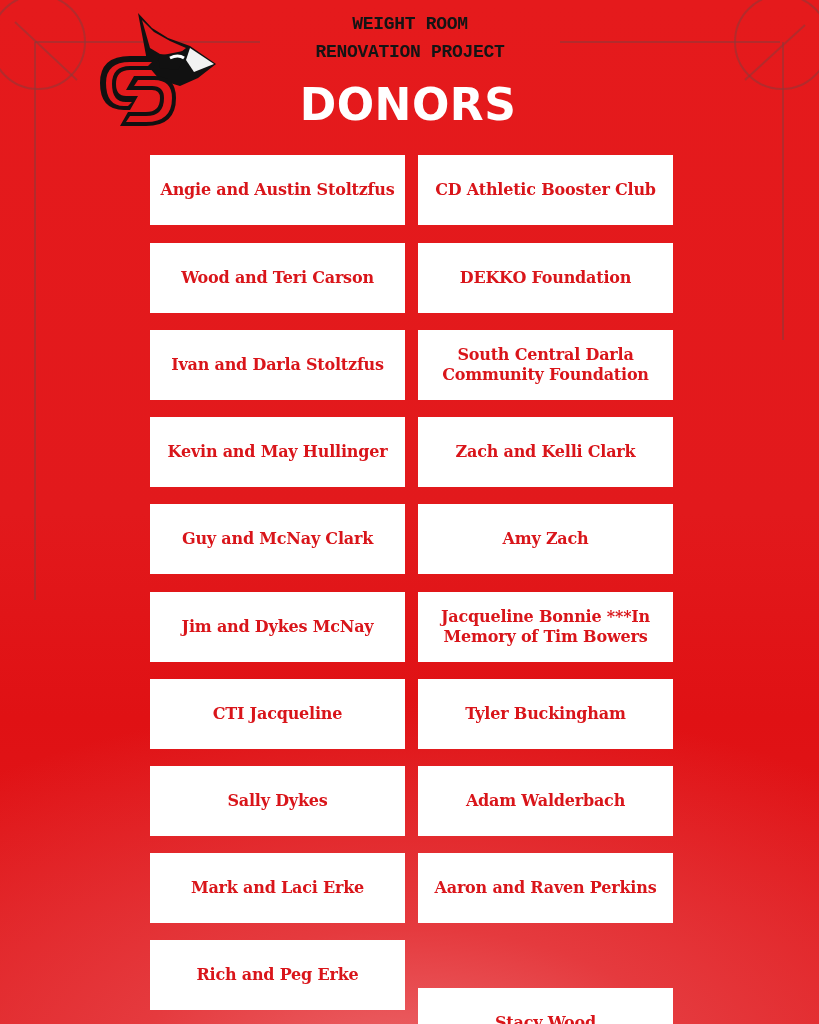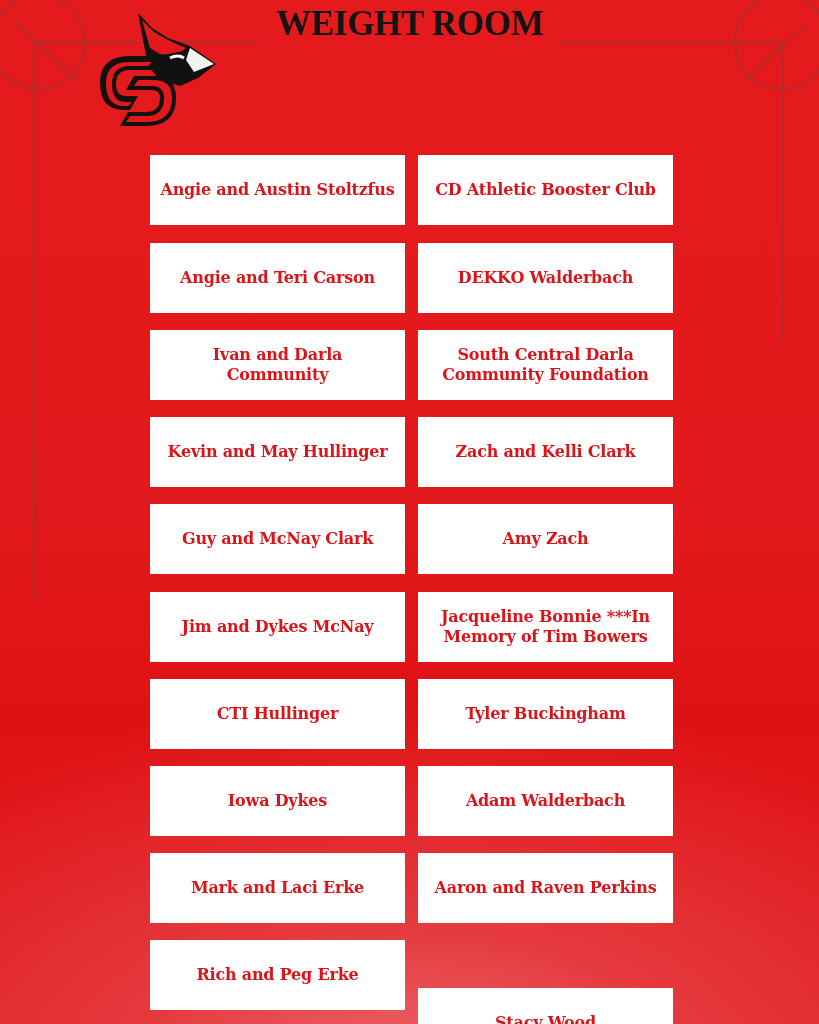--- a/index.html
+++ b/index.html
@@ -4,21 +4,21 @@
 <style>
   html, body { margin:0; padding:0; }
   body { width:819px; height:1024px; overflow:hidden; position:relative;
     font-family:"DejaVu Serif", serif; }
   .bg { position:absolute; inset:0;
     background: radial-gradient(ellipse 700px 380px at 50% 1080px, #ec6a6e 0%, #e53a3e 40%, rgba(226,20,24,0) 100%),
                 linear-gradient(180deg, #e51a1c 0%, #e2191c 50%, #e01114 70%, #e0191c 100%); }
   .deco { position:absolute; inset:0; pointer-events:none; }
   .header { position:absolute; left:0; top:0; width:819px; height:150px; }
   .title1 { position:absolute; left:245px; width:330px; text-align:center; top:10px;
-    font-family:Liberation Serif, serif; font-weight:bold; font-size:35px; line-height:28px;
+    font-family:Liberation Mono, monospace; font-weight:bold; font-size:18px; line-height:28px;
     color:#141414; letter-spacing:-0.3px; }
   .title2 { position:absolute; left:228px; width:360px; text-align:center; top:80px;
     font-family:"DejaVu Sans", sans-serif; font-weight:bold; font-size:44px; line-height:50px;
     color:#ffffff; letter-spacing:0.5px; }
   .logo { position:absolute; left:90px; top:8px; width:130px; height:130px; }
   .box { position:absolute; background:#ffffff; width:255px; height:70px;
     display:flex; align-items:center; justify-content:center; text-align:center; box-sizing:border-box; padding:0 10px; }
   .box span { font-family:"DejaVu Serif", serif; font-weight:bold; color:#d9151a; font-size:16px; line-height:20px; letter-spacing:-0.2px; }
 </style>
 </head>
@@ -48,40 +48,42 @@
     <path d="M100 40 L124 56 L104 64 L96 52 Z" fill="#f2f2f2"></path>
     <path d="M80 50 Q88 46 94 50" stroke="#fff" stroke-width="3" fill="none"></path>
 
     <path d="M10 75 Q10 48 40 48 L70 48 L62 62 L40 62 Q26 62 26 76 Q26 88 36 88 L48 88 L40 102 L34 102 Q10 102 10 75 Z" fill="#111"></path>
     <path d="M16 75 Q16 54 40 54 L62 54 L58 58 L40 58 Q22 58 22 76 Q22 94 36 94 L42 94 L38 98 L34 98 Q16 98 16 75 Z" fill="#e2191c"></path>
     <path d="M44 68 L64 68 Q86 68 86 90 Q86 118 56 118 L30 118 L38 104 L56 104 Q70 104 70 90 Q70 82 62 82 L36 82 Z" fill="#111"></path>
     <path d="M48 72 L64 72 Q82 72 82 90 Q82 114 56 114 L36 114 L40 108 L56 108 Q74 108 74 90 Q74 78 62 78 L44 78 Z" fill="#e2191c"></path>
   </svg>
   <div class="title1">
     <div>WEIGHT ROOM</div>
+    <div>RENOVATION PROJECT</div>
   </div>
+  <div class="title2">DONORS</div>
 </div>
 
 <div>
   <div class="box" style="left:150px;top:155px">
       <span>Angie and Austin Stoltzfus</span>
     </div>
   <div class="box" style="left:418px;top:155px">
       <span>CD Athletic Booster Club</span>
     </div>
 
   <div class="box" style="left:150px;top:243px">
-      <span>Angie and Teri Carson</span>
+      <span>Wood and Teri Carson</span>
     </div>
   <div class="box" style="left:418px;top:243px">
-      <span>DEKKO Walderbach</span>
+      <span>DEKKO Foundation</span>
     </div>
 
   <div class="box" style="left:150px;top:330px">
-      <span>Ivan and Darla Community</span>
+      <span>Ivan and Darla Stoltzfus</span>
     </div>
   <div class="box" style="left:418px;top:330px">
       <span>South Central Darla Community Foundation</span>
     </div>
 
   <div class="box" style="left:150px;top:417px">
       <span>Kevin and May Hullinger</span>
     </div>
   <div class="box" style="left:418px;top:417px">
       <span>Zach and Kelli Clark</span>
@@ -95,28 +97,28 @@
     </div>
 
   <div class="box" style="left:150px;top:592px">
       <span>Jim and Dykes McNay</span>
     </div>
   <div class="box" style="left:418px;top:592px">
       <span>Jacqueline Bonnie ***In Memory of Tim Bowers</span>
     </div>
 
   <div class="box" style="left:150px;top:679px">
-      <span>CTI Hullinger</span>
+      <span>CTI Jacqueline</span>
     </div>
   <div class="box" style="left:418px;top:679px">
       <span>Tyler Buckingham</span>
     </div>
 
   <div class="box" style="left:150px;top:766px">
-      <span>Iowa Dykes</span>
+      <span>Sally Dykes</span>
     </div>
   <div class="box" style="left:418px;top:766px">
       <span>Adam Walderbach</span>
     </div>
 
   <div class="box" style="left:150px;top:853px">
       <span>Mark and Laci Erke</span>
     </div>
   <div class="box" style="left:418px;top:853px">
       <span>Aaron and Raven Perkins</span>

